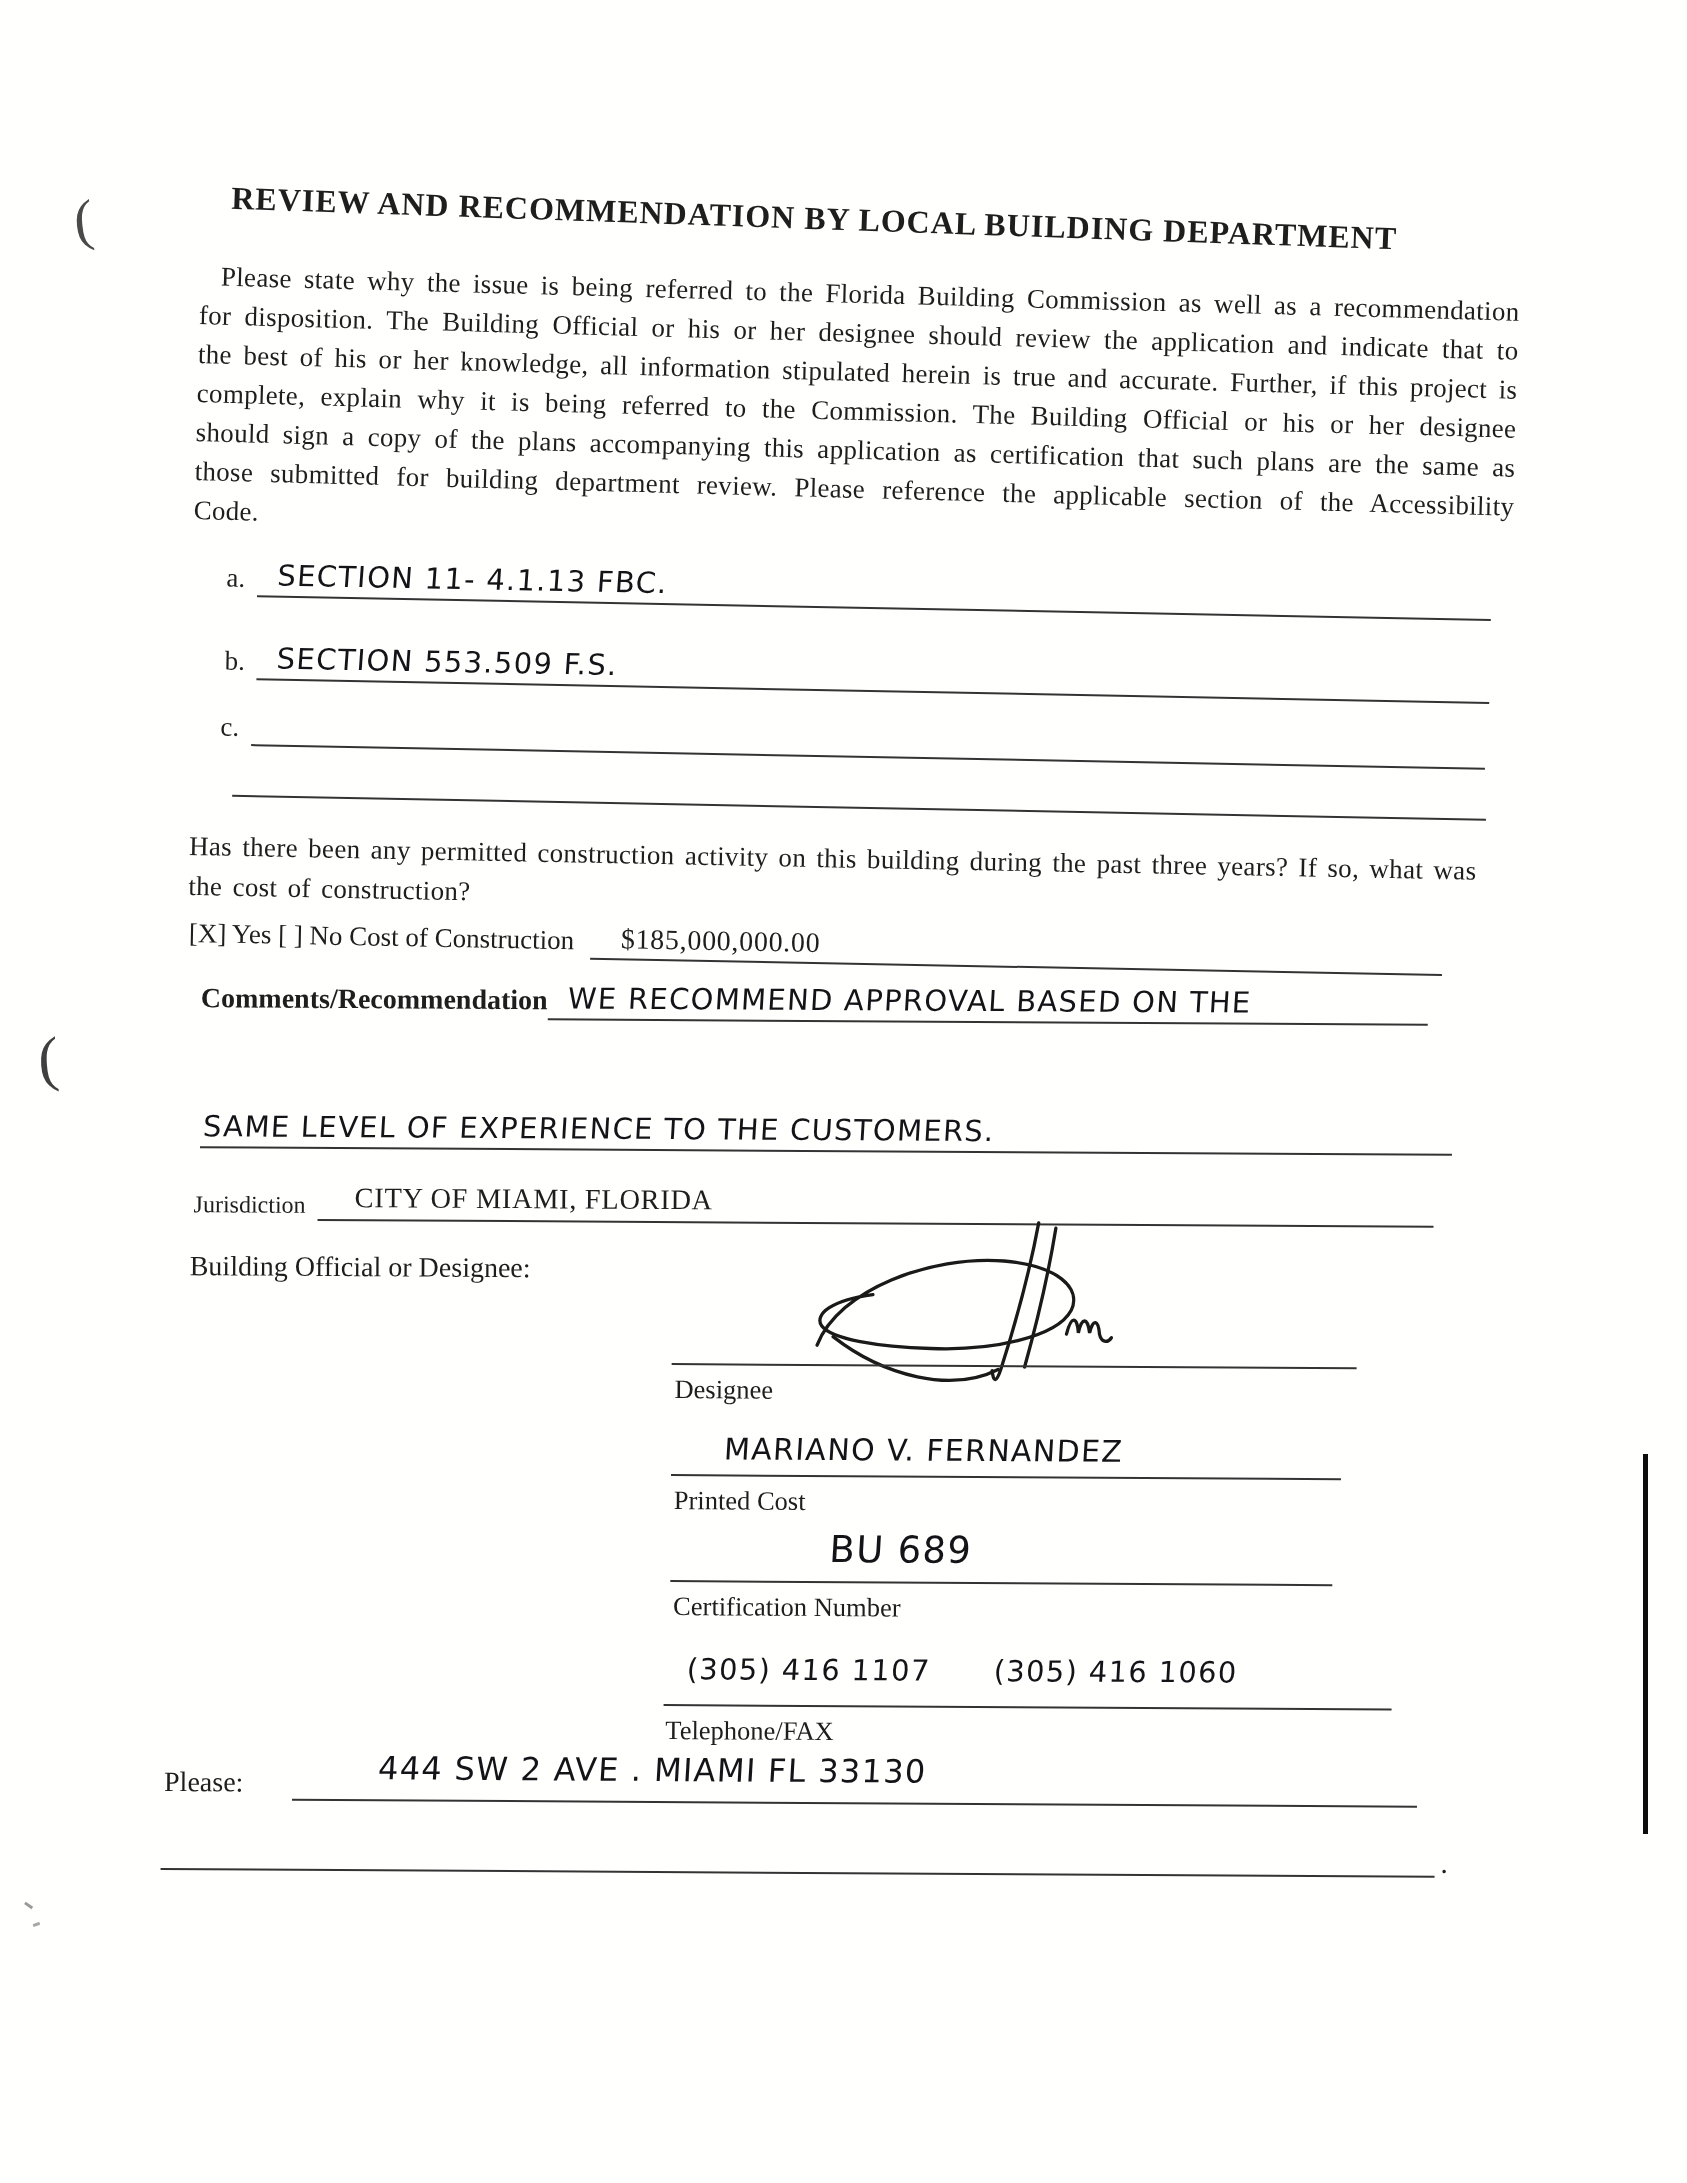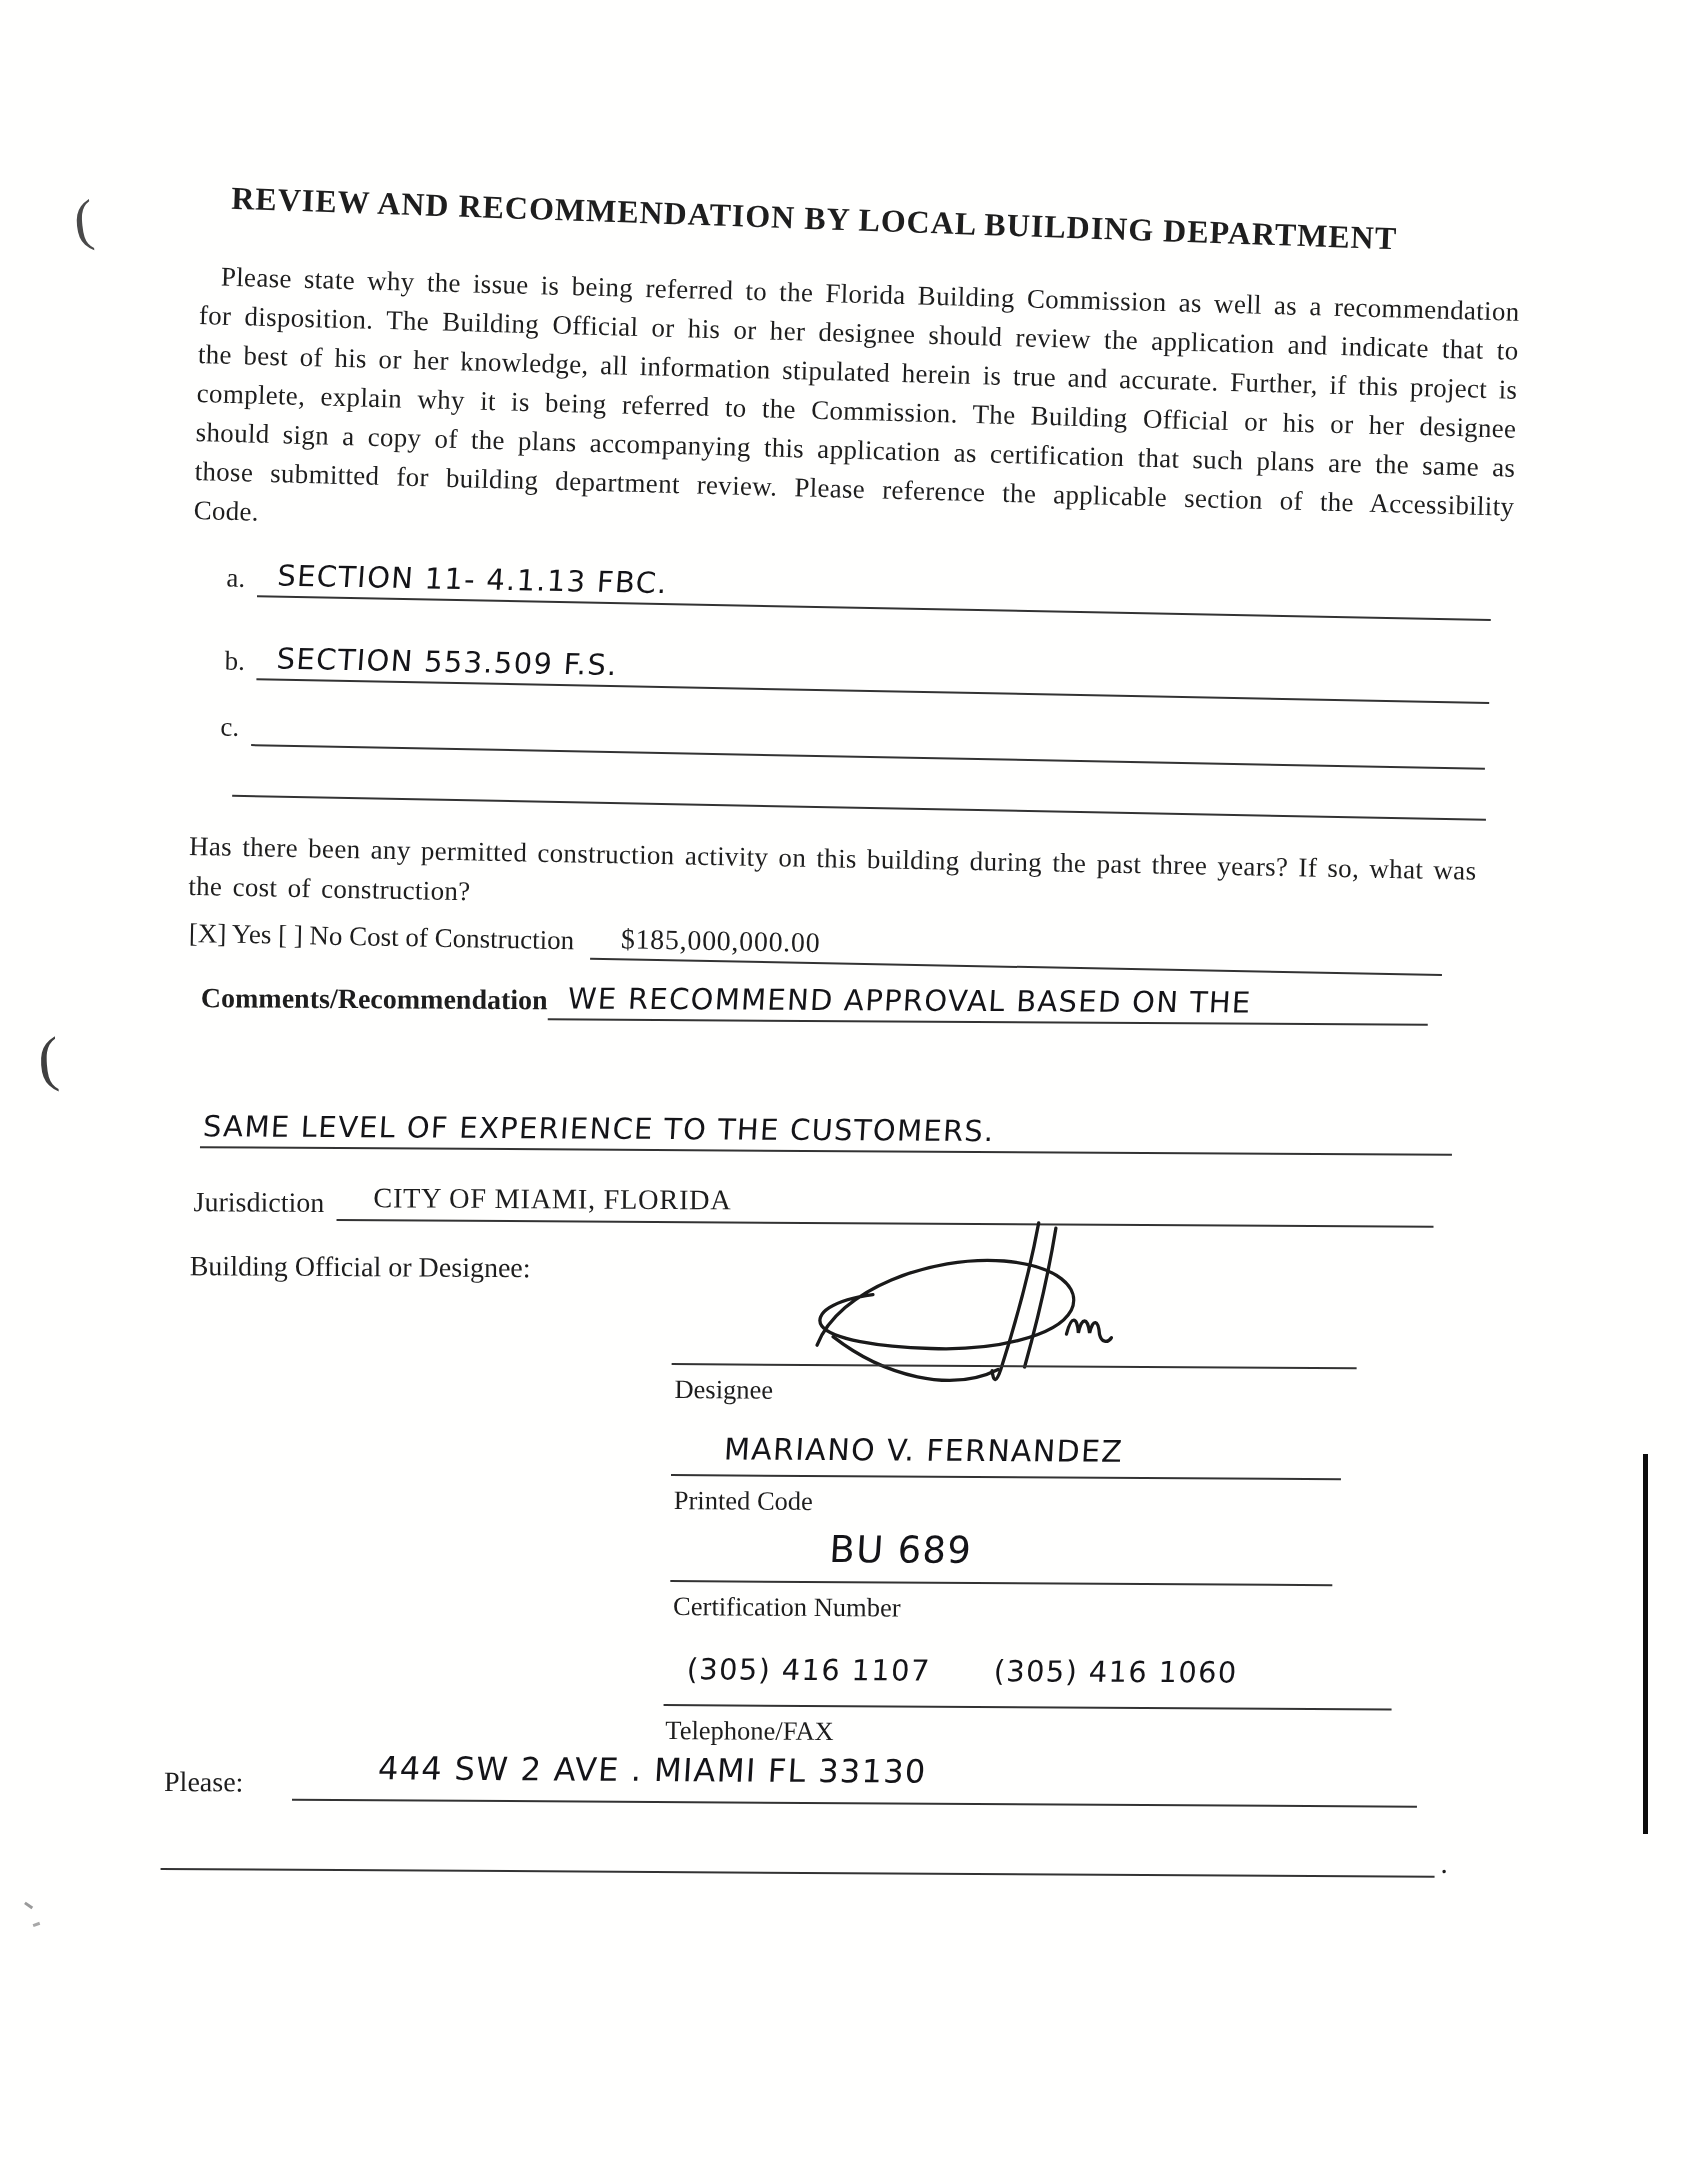--- a/index.html
+++ b/index.html
@@ -168,42 +168,42 @@
       </span>
     </div>
 
     <div class="fill-row comments-line2">
       <span class="entry">
         <span class="hand">SAME LEVEL OF EXPERIENCE TO THE CUSTOMERS.</span>
       </span>
     </div>
 
     <div class="fill-row jurisdiction-row">
-      <span class="row-label serif" style="font-size:28px;">Jurisdiction</span>
+      <span class="row-label serif" style="font-size:24px;">Jurisdiction</span>
       <span class="entry">
         <span class="jurisdiction-value serif">CITY OF MIAMI, FLORIDA</span>
       </span>
     </div>
 
     <div class="official-label serif">Building Official or Designee:</div>
 
     <svg class="sig-svg" width="331" height="205" viewBox="0 0 500 310">
       <path d="M38,215 C70,130 210,78 320,86 C400,92 438,126 422,160 C400,202 300,222 210,219 C130,217 60,206 45,186 C32,168 62,146 122,138" fill="none" stroke="#1a1a1a" stroke-width="5" stroke-linecap="round"></path>
       <path d="M372,28 C360,95 338,180 316,250 C310,268 305,272 303,252" fill="none" stroke="#1a1a1a" stroke-width="5" stroke-linecap="round"></path>
       <path d="M398,36 C388,100 370,180 352,246" fill="none" stroke="#1a1a1a" stroke-width="5" stroke-linecap="round"></path>
       <path d="M415,196 c7,-28 16,-28 18,-2 c5,-24 14,-24 17,0 c5,-22 13,-20 15,2 c3,12 12,14 18,5" fill="none" stroke="#1a1a1a" stroke-width="5" stroke-linecap="round"></path>
       <path d="M62,202 C140,262 242,286 312,250" fill="none" stroke="#1a1a1a" stroke-width="5" stroke-linecap="round"></path>
     </svg>
 
     <div class="bare-line sig-line"></div>
     <div class="sig-caption cap-signature serif">Designee</div>
 
     <div class="hand hand-printed-name">MARIANO V. FERNANDEZ</div>
     <div class="bare-line line-printed"></div>
-    <div class="sig-caption cap-printed serif">Printed Code</div>
+    <div class="sig-caption cap-printed serif">Printed Cost</div>
 
     <div class="hand hand-cert">BU 689</div>
     <div class="bare-line line-cert"></div>
     <div class="sig-caption cap-cert serif">Certification Number</div>
 
     <div class="hand-phone">
       <span class="hand">(305) 416 1107</span>
       <span class="hand">(305) 416 1060</span>
     </div>
     <div class="bare-line line-phone"></div>

